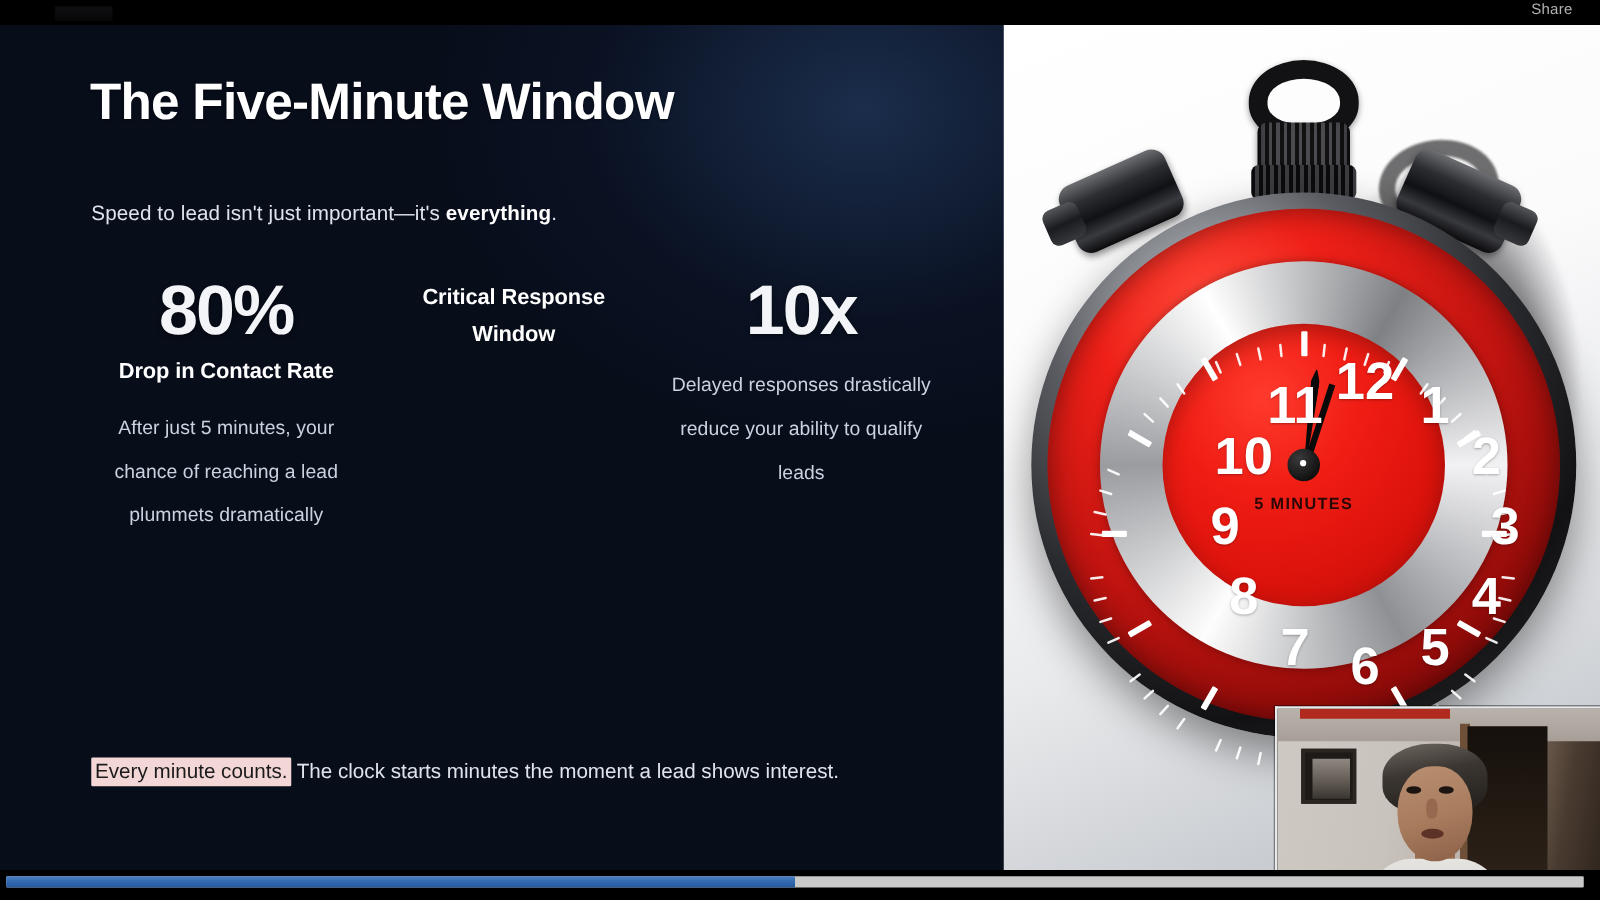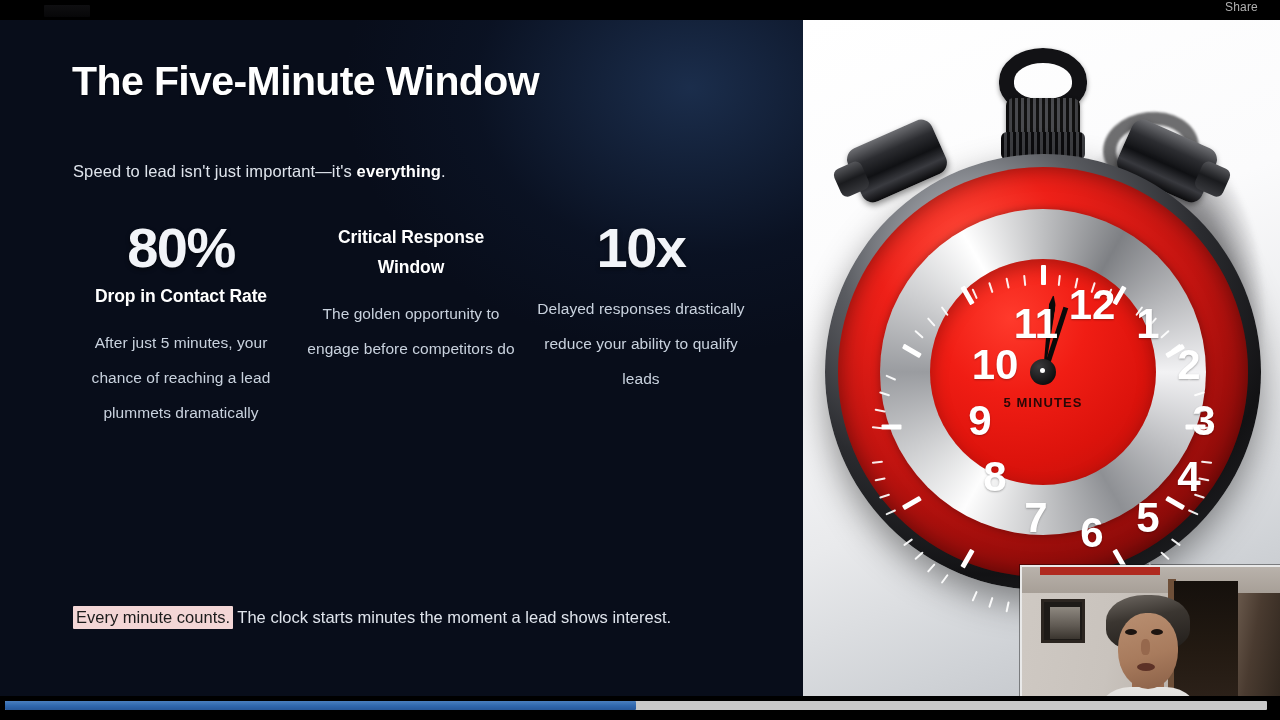--- a/index.html
+++ b/index.html
@@ -251,21 +251,20 @@
         </div>
 
         <div class="stats">
           <div class="stat">
             <div class="stat-value">80%</div>
             <div class="stat-label">Drop in Contact Rate</div>
             <div class="stat-desc">After just 5 minutes, your chance of reaching a lead plummets dramatically</div>
           </div>
           <div class="stat">
             <div class="stat-label">Critical Response Window</div>
-            <div class="stat-desc">The golden opportunity to engage before competitors do</div>
           </div>
           <div class="stat">
             <div class="stat-value">10x</div>
             <div class="stat-desc">Delayed responses drastically reduce your ability to qualify leads</div>
           </div>
         </div>
 
         <div class="closing">
           <span class="hl">Every minute counts.</span><span> The clock starts minutes the moment a lead shows interest.</span>
         </div>

